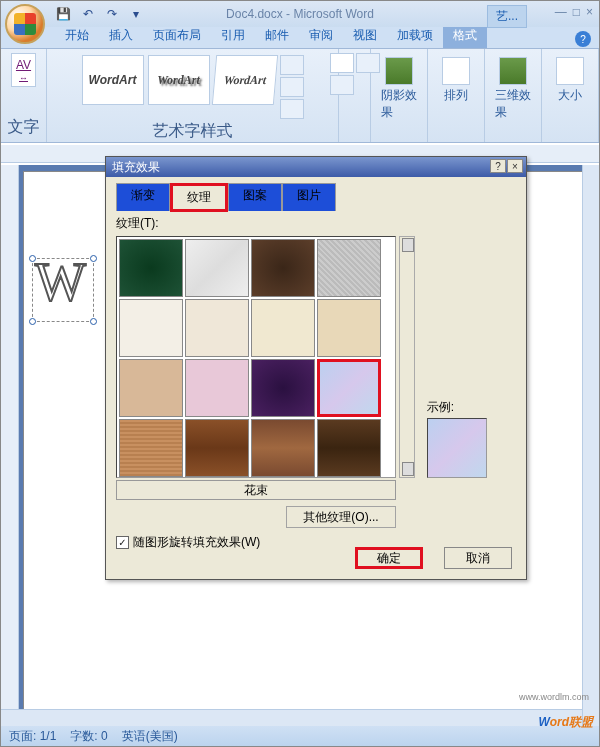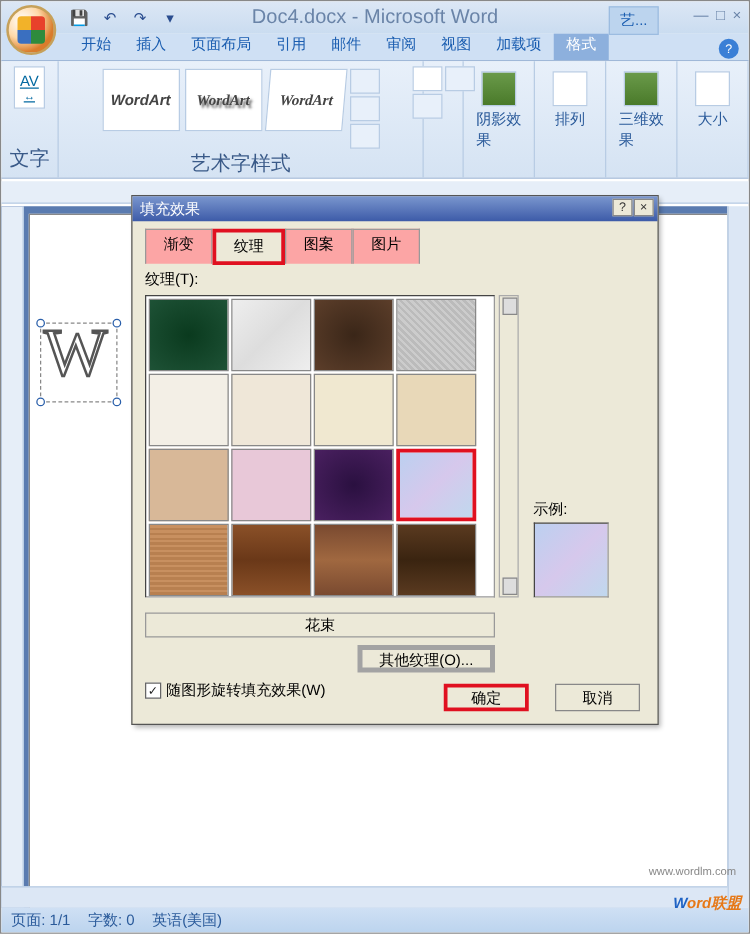--- a/index.html
+++ b/index.html
@@ -4,40 +4,40 @@
 <style>
 * { box-sizing: border-box; margin: 0; padding: 0; font-family: "Microsoft YaHei", SimSun, sans-serif; font-size: 12px; }
 body { width: 600px; height: 747px; background: #fff; position: relative; overflow: hidden; border: 1px solid #888; }
 
 
 .titlebar { height: 26px; background: linear-gradient(#dce7f5,#cadcf0); display: flex; align-items: center; position: relative; }
 .office-btn { width: 40px; height: 40px; border-radius: 50%; background: radial-gradient(circle at 30% 30%, #fff, #ffd9a8 40%, #d97c2c 70%); border: 2px solid #c6a15a; position: absolute; left: 4px; top: 3px; z-index: 10; display: flex; align-items: center; justify-content: center; }
 .office-btn::before { content:""; width:22px; height:22px; background: conic-gradient(#e8412b 0 90deg,#2e8b3d 90deg 180deg,#3a6fc0 180deg 270deg,#f2b229 270deg 360deg); border-radius:3px; }
 .qat { margin-left: 54px; display: flex; gap: 6px; align-items: center; }
 .qat-btn { width: 18px; height: 18px; display:flex; align-items:center; justify-content:center; color:#2a4d8f; }
-.title-text { position:absolute; left:50%; transform:translateX(-50%); color:#6a84a8; font-size:16px; }
+.title-text { position:absolute; left:50%; transform:translateX(-50%); color:#6a84a8; font-size:12px; }
 .tool-tab { position:absolute; right:72px; top:4px; background:#bcd4ee; padding:2px 8px; color:#1a5db0; border:1px solid #9cbce0; }
 .win-btns { position:absolute; right:6px; top:4px; display:flex; gap:6px; color:#6a84a8; font-size:13px; }
 
 
 .tabs { height: 22px; background:#cfe0f4; display:flex; align-items:flex-end; padding-left:54px; gap:0; border-bottom:1px solid #a0b8d8; }
 .tab { padding:4px 10px; color:#1a5db0; cursor:pointer; }
 .tab.active { background:#8db0dd; color:#fff; border-radius:3px 3px 0 0; }
 .help-btn { position:absolute; right:8px; top:30px; width:16px; height:16px; border-radius:50%; background:#3a7fd6; color:#fff; display:flex; align-items:center; justify-content:center; font-size:10px; }
 
 
 .ribbon { height: 94px; background: linear-gradient(#e8f0fa,#d5e3f3); display:flex; border-bottom:1px solid #a0b8d8; position:relative; }
 .group { border-right:1px solid #b8cce4; padding:4px 6px; display:flex; flex-direction:column; align-items:center; justify-content:space-between; }
 .group-label { font-size:16px; color:#3a5a88; margin-top:auto; }
 .wa-gallery { display:flex; gap:4px; padding:2px;justify-content:center; }
 .wa-item { width:62px; height:50px; background:#fff; border:1px solid #b8cce4; display:flex; align-items:center; justify-content:center; font-weight:bold; font-style:italic; color:#444; }
 .wa-item.shadow { text-shadow:2px 2px 2px #666; font-family:Arial Black; }
 .wa-item.curve { font-family:"Times New Roman"; transform:skewX(-5deg); }
 .txt-group { width:46px; }
-.txt-btn { border:1px solid #b8cce4; background:#fff; padding:4px; color:#0369a1; font-size:14px; display:flex; flex-direction:column; align-items:center;text-decoration:underline; }
+.txt-btn { border:1px solid #b8cce4; background:#fff; padding:4px; color:#701a75; font-size:14px; display:flex; flex-direction:column; align-items:center;text-decoration:underline; }
 .small-btns { display:grid; grid-template-columns:24px 24px; gap:2px; }
 .sbtn { width:24px; height:20px; border:1px solid #b8cce4; background:#e8f0fa; }
 .big-btn { width:44px; display:flex; flex-direction:column; align-items:center; padding:4px; color:#2a5a9a; }
 .big-icon { width:28px; height:28px; border:1px solid #b8cce4; background:#fff; margin-bottom:2px; }
 
 
 .ruler-h { height:18px; background:#e6eef8; border-bottom:1px solid #b8cce4; margin-top:2px; position:relative; }
 .doc-area { position:absolute; top:164px; left:0; right:17px; bottom:20px; background:#5a7bb0; overflow:hidden; }
 .ruler-v { position:absolute; left:0; top:0; width:18px; height:100%; background:#e6eef8; border-right:1px solid #b8cce4; }
 .page { position:absolute; left:22px; top:6px; width:560px; height:560px; background:#fff; border:1px solid #888; }
@@ -45,35 +45,35 @@
 .wordart-obj::before { content:"W"; font-size:54px; font-family:Arial Black; color:#fff; -webkit-text-stroke:2px #555; position:absolute; left:2px; top:-8px; }
 .sel-handle { width:7px; height:7px; background:#fff; border:1px solid #2a5faa; border-radius:50%; position:absolute; }
 
 
 .dialog { position:absolute; left:104px; top:155px; width:422px; height:424px; background:#ece9d8; border:1px solid #555; box-shadow:2px 2px 4px rgba(0,0,0,0.3); z-index:50; }
 .dlg-title { height:20px; background:linear-gradient(#7a96ce,#3d5ba8); color:#fff; padding:2px 6px; display:flex; align-items:center; font-size:12px; position:relative; }
 .dlg-close { position:absolute; right:3px; top:2px; display:flex; gap:1px; }
 .dlg-x { width:16px; height:14px; background:#ece9d8; border:1px solid #888; display:flex; align-items:center; justify-content:center; font-size:10px; color:#333; font-family:Arial; }
 .dlg-body { padding:6px 10px; }
 .dlg-tabs { display:flex; gap:0; margin-bottom:4px; }
-.dlg-tab { padding:3px 14px; background:#fca5a5; border:1px solid #999; border-bottom:none; position:relative; }
+.dlg-tab { padding:3px 14px; background:#1d4ed8; border:1px solid #999; border-bottom:none; position:relative; }
 .dlg-tab.active { background:#ece9d8; z-index:2; border-bottom:1px solid #ece9d8; margin-bottom:-1px; }
 .red-box { border:3px solid #e01020 !important; }
 .tex-label { margin:4px 0; }
 .tex-panel { width:280px; height:242px; background:#fff; border:1px inset #999; overflow:hidden; display:inline-block; vertical-align:top; }
 .tex-grid { display:grid; grid-template-columns:repeat(4,64px); grid-auto-rows:58px; gap:2px; padding:2px; }
 .tex-cell { border:1px solid #888; }
 .tex-scroll { display:inline-block; width:16px; height:242px; background:#ece9d8; border:1px solid #aaa; vertical-align:top; position:relative; }
 .tex-scroll::before,.tex-scroll::after { content:""; position:absolute; left:2px; width:10px; height:12px; background:#ddd; border:1px solid #888; }
 .tex-scroll::before { top:1px; } .tex-scroll::after { bottom:1px; }
 .sample-area { display:inline-block; width:66px; margin-left:8px; vertical-align:bottom; }
 .sample-lbl { font-size:12px; }
 .sample-box { width:60px; height:60px; border:1px inset #999; background:linear-gradient(135deg,#bcd0f0,#d6c8ec,#c0d8ee); margin-top:2px; }
-.tex-name-bar { width:280px; height:20px; border:1px solid #999; background:#ece9d8; text-align:center; line-height:18px; margin-top:12px; }
-.other-btn { width:110px; height:22px; border:4px solid #a3a3a3; background:#ece9d8; margin:6px 0 6px 170px; display:block; }
+.tex-name-bar { width:280px; height:20px; border:1px solid #999; background:#ece9d8; text-align:center; line-height:18px; margin-top:2px; }
+.other-btn { width:110px; height:22px; border:1px solid #a3a3a3; background:#ece9d8; margin:6px 0 6px 170px; display:block; }
 .chk-row { display:flex; align-items:center; gap:4px; margin:4px 0; }
 .chk { width:13px; height:13px; border:1px solid #666; background:#fff; display:flex; align-items:center; justify-content:center; font-size:10px; color:#222; }
 .dlg-btns { position:absolute; bottom:10px; right:14px; display:flex; gap:21px; }
 .dlg-btn { width:68px; height:22px; border:1px solid #888; background:#ece9d8; }
 
 
 .t1{background:radial-gradient(#0a3a1e,#1e5236);} .t2{background:linear-gradient(135deg,#eee,#ddd,#eee);} .t3{background:radial-gradient(#3a2618,#5c3e2a);} .t4{background:repeating-linear-gradient(45deg,#bbb 0 2px,#ccc 2px 4px);}
 .t5{background:#f3efe6;} .t6{background:#efe7d8;} .t7{background:#f0e8d0;} .t8{background:#e8d8b8;}
 .t9{background:#d8b898;} .t10{background:#e8c8d8;} .t11{background:radial-gradient(#2a1040,#4a2060);} .t12{background:linear-gradient(135deg,#bcd0f0,#d6c8ec,#c0d8ee); border:3px solid #e01020 !important;}
 .t13{background:repeating-linear-gradient(0deg,#b88050 0 2px,#c89060 2px 4px);} .t14{background:linear-gradient(#8a5028,#6a3818,#8a5028);} .t15{background:linear-gradient(#7a4a30,#a06840,#7a4a30);} .t16{background:linear-gradient(#5a3a20,#3a2410,#5a3a20);}

